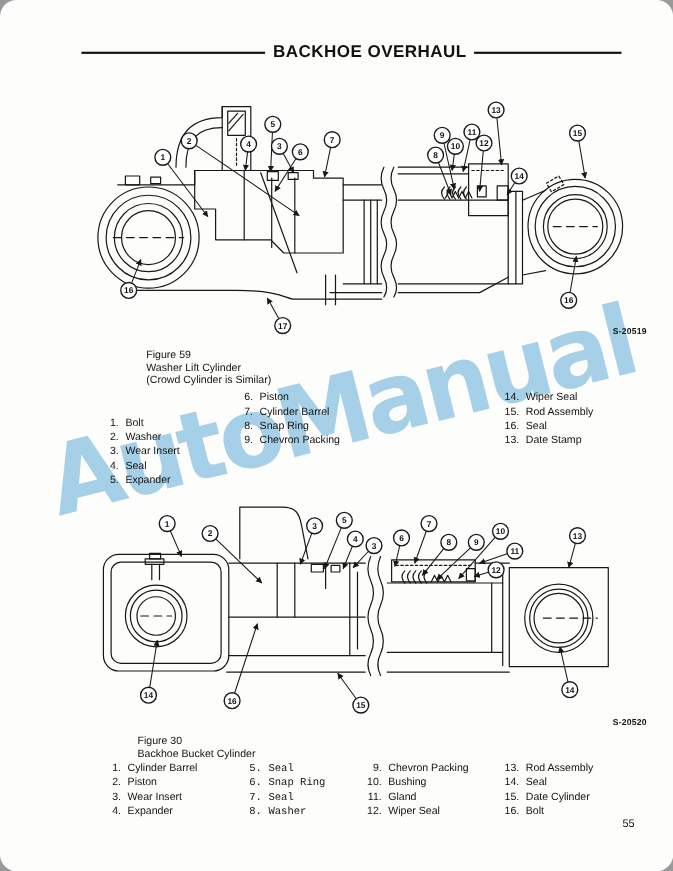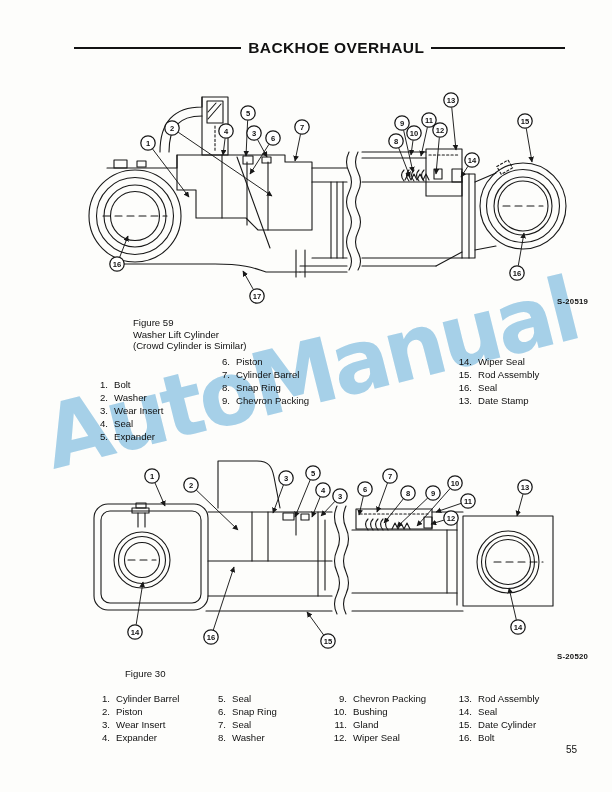--- a/index.html
+++ b/index.html
@@ -1,19 +1,19 @@
 <!DOCTYPE html>
 <html><head>
 <meta charset="utf-8">
 <style>
   html,body{margin:0;padding:0;background:#9a9a9a;}
   .page{
     position:relative;width:612px;height:792px;margin:0 auto;
     background:#fdfdfb;overflow:hidden;
-    font-family:"Liberation Sans",sans-serif;color:#111;
+    font-family:"Liberation Sans",sans-serif;color:#111;border-radius:15px;
   }
   
   .hdr{position:absolute;top:39px;left:74px;right:47px;display:flex;align-items:center;z-index:3;}
   .hdr .rule{height:2.4px;background:#131313;}
   .hdr .rule.l{flex:1.25;}
   .hdr .rule.r{flex:1;}
   .hdr .title{font-weight:bold;font-size:15.5px;letter-spacing:.4px;padding:0 7px;white-space:nowrap;}
   
   .wm{
     position:absolute;left:25px;top:330px;width:570px;z-index:1;
@@ -312,29 +312,30 @@
   <div class="plist w24" style="left:448px;top:355px;">
       <div class="prow"><span class="pnum">14.</span><span class="plab">Wiper Seal</span></div>
       <div class="prow"><span class="pnum">15.</span><span class="plab">Rod Assembly</span></div>
       <div class="prow"><span class="pnum">16.</span><span class="plab">Seal</span></div>
       <div class="prow"><span class="pnum">13.</span><span class="plab">Date Stamp</span></div>
     </div>
   <div class="ref" style="top:297px;right:24px;">S-20519</div>
 
   <div class="cap" style="left:125px;top:668px;width:400px;">
     <div>Figure 30</div>
+    <div>Backhoe Bucket Cylinder</div>
   </div>
 
   <div class="plist w20" style="left:90px;top:692px;">
       <div class="prow"><span class="pnum">1.</span><span class="plab">Cylinder Barrel</span></div>
       <div class="prow"><span class="pnum">2.</span><span class="plab">Piston</span></div>
       <div class="prow"><span class="pnum">3.</span><span class="plab">Wear Insert</span></div>
       <div class="prow"><span class="pnum">4.</span><span class="plab">Expander</span></div>
     </div>
-  <div class="plist w20" style="left:206px;top:692px;">
+  <div class="plist w20" style="left:218px;top:692px;font-family:Liberation Mono, monospace;">
       <div class="prow"><span class="pnum">5.</span><span class="plab">Seal</span></div>
       <div class="prow"><span class="pnum">6.</span><span class="plab">Snap Ring</span></div>
       <div class="prow"><span class="pnum">7.</span><span class="plab">Seal</span></div>
       <div class="prow"><span class="pnum">8.</span><span class="plab">Washer</span></div>
     </div>
   <div class="plist w24" style="left:323px;top:692px;">
       <div class="prow"><span class="pnum">9.</span><span class="plab">Chevron Packing</span></div>
       <div class="prow"><span class="pnum">10.</span><span class="plab">Bushing</span></div>
       <div class="prow"><span class="pnum">11.</span><span class="plab">Gland</span></div>
       <div class="prow"><span class="pnum">12.</span><span class="plab">Wiper Seal</span></div>

